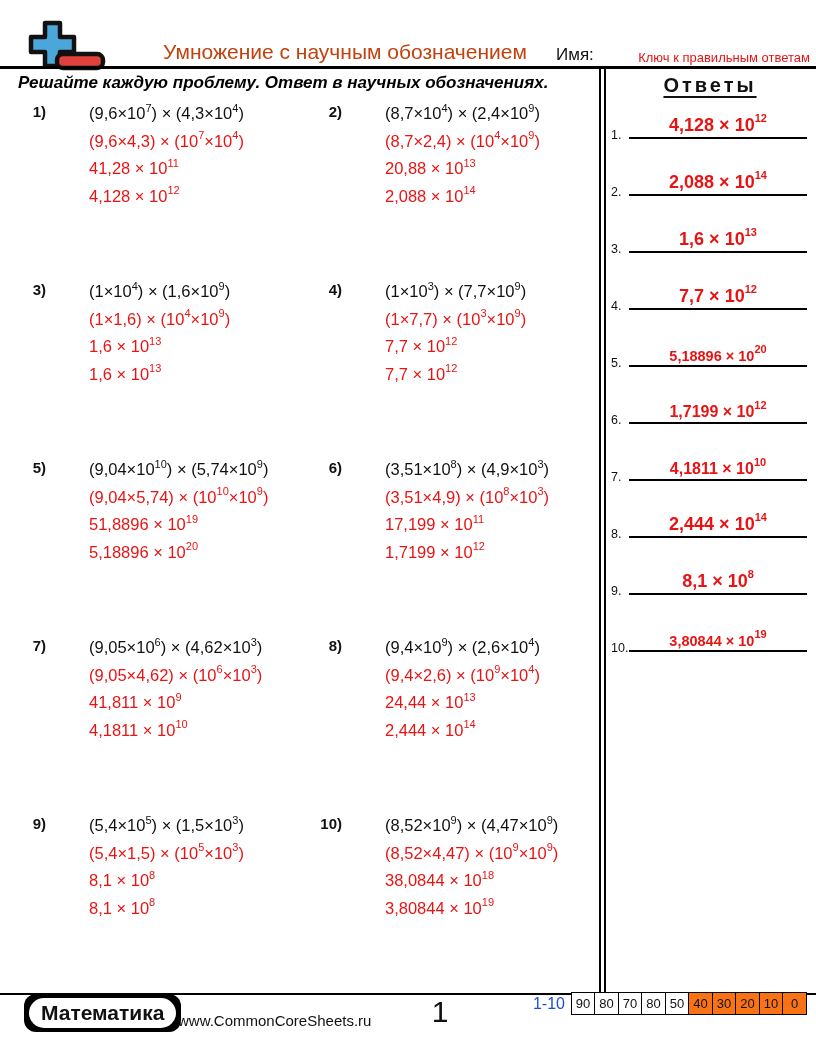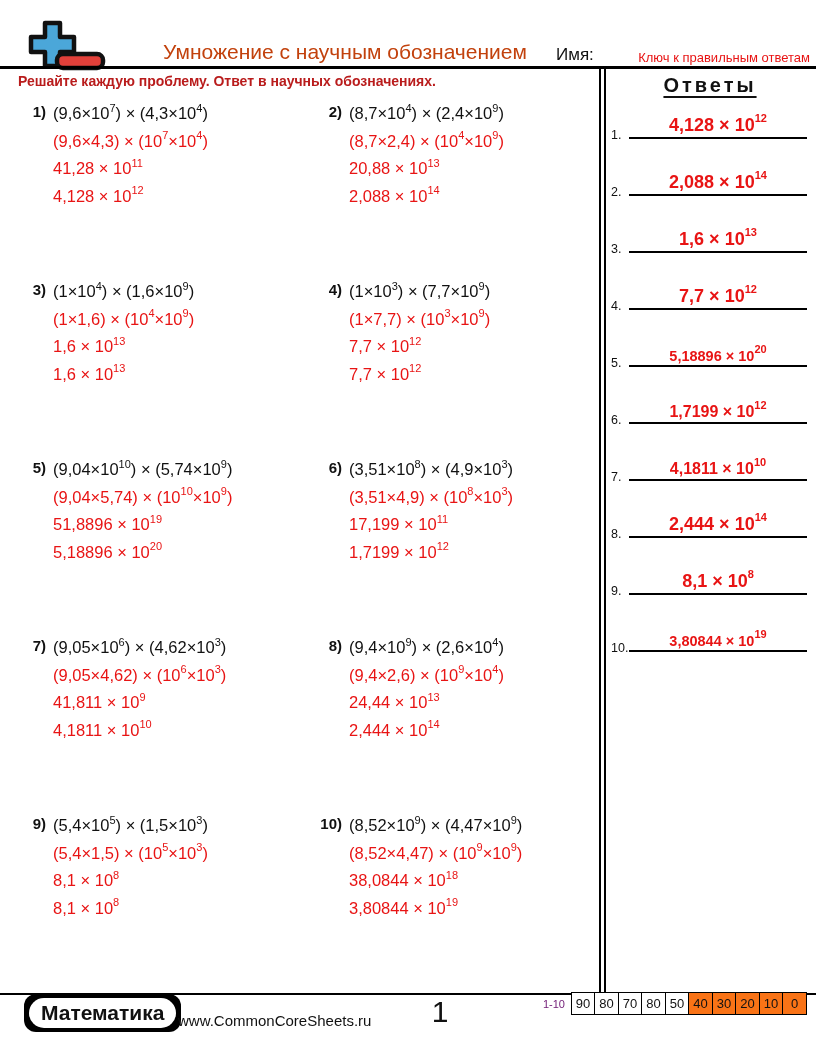--- a/index.html
+++ b/index.html
@@ -8,33 +8,33 @@
     background:#ffffff;color:#111;
     font-family:"Liberation Sans","DejaVu Sans",sans-serif;
   }
   
   .logo-svg{position:absolute;left:26px;top:20px;}
   .page-title{position:absolute;left:130px;top:40px;width:430px;text-align:center;
     font-size:21px;color:#c2410c;}
   .name-label{position:absolute;left:556px;top:45px;font-size:17px;color:#111;}
   .key-label{position:absolute;right:6px;top:50px;font-size:13px;font-weight:normal;color:#e81414;}
   .header-rule{position:absolute;left:0;top:66px;width:816px;height:3px;background:#000;}
-  .instructions{position:absolute;left:18px;top:73px;width:570px;font-size:14px;font-weight:bold;color:#b91c1c;}
+  .instructions{position:absolute;left:18px;top:73px;width:570px;font-size:17px;font-weight:bold;color:#000000;font-style:italic;}
 
   
   .vline{position:absolute;top:69px;width:2px;height:923px;background:#000;}
   .vline.a{left:599px;} .vline.b{left:604px;}
 
   
   .problems{position:absolute;left:18px;top:96px;width:578px;
     display:grid;grid-template-columns:296px 282px;grid-auto-rows:178px;}
   .problem{display:flex;align-items:flex-start;}
   .pnum{font-weight:bold;font-size:15px;min-width:28px;text-align:right;margin-right:7px;padding-top:7px;}
   .plines{padding-top:4px;}
-  .pline{font-size:16.5px;line-height:27.5px;white-space:nowrap;}
+  .pline{font-size:16.5px;line-height:27.5px;white-space:nowrap;margin-left:36px;}
   .pline.black{color:#111;}
   .pline.red{color:#e81414;}
   sup{font-size:11px;position:relative;top:-1px;line-height:0;}
 
   
   .ans-title{position:absolute;left:607px;top:74px;width:206px;text-align:center;
     font-size:20px;font-weight:bold;letter-spacing:3px;color:#111;
     text-decoration:underline;text-decoration-thickness:2px;text-underline-offset:4px;}
   .answers{position:absolute;left:607px;top:99px;width:206px;}
   .ans-row{position:relative;height:57px;}
@@ -49,21 +49,21 @@
 
   
   .footer-rule{position:absolute;left:0;top:993px;width:816px;height:2px;background:#000;}
   .brand{position:absolute;left:24px;top:994px;background:#000;border-radius:12px;padding:4px 5px;}
   .brand-inner{background:#fff;border-radius:16px;padding:3px 12px;
     font-size:21px;font-weight:bold;color:#111;white-space:nowrap;}
   .site-url{position:absolute;left:178px;top:1012px;font-size:15px;color:#111;}
   .page-num{position:absolute;left:400px;top:995px;width:80px;text-align:center;
     font-size:30px;color:#111;}
   .scale{position:absolute;right:9px;top:992px;display:flex;align-items:center;}
-  .scale-label{font-size:11px;margin-right:7px;color:#701a75;}
+  .scale-label{font-size:16px;margin-right:7px;color:#1d4ed8;}
   .cell{width:23px;height:21px;border:1.5px solid #000;margin-left:-1.5px;
     display:flex;align-items:center;justify-content:center;font-size:13px;color:#111;background:#fff;}
   .cell.hl{background:#f97316;}
 </style>
 </head>
 <body>
 
 <svg class="logo-svg" width="88" height="54" viewBox="0 0 88 54">
   <path d="M19,3 h15 v14 h14 v15 h-14 v14 h-15 v-14 h-14 v-15 h14 z" fill="#4ba7d9" stroke="#111" stroke-width="4.5" stroke-linejoin="round"></path>
   <rect x="31" y="34" width="46" height="14" rx="6" fill="#e2403a" stroke="#111" stroke-width="4.5"></rect>

